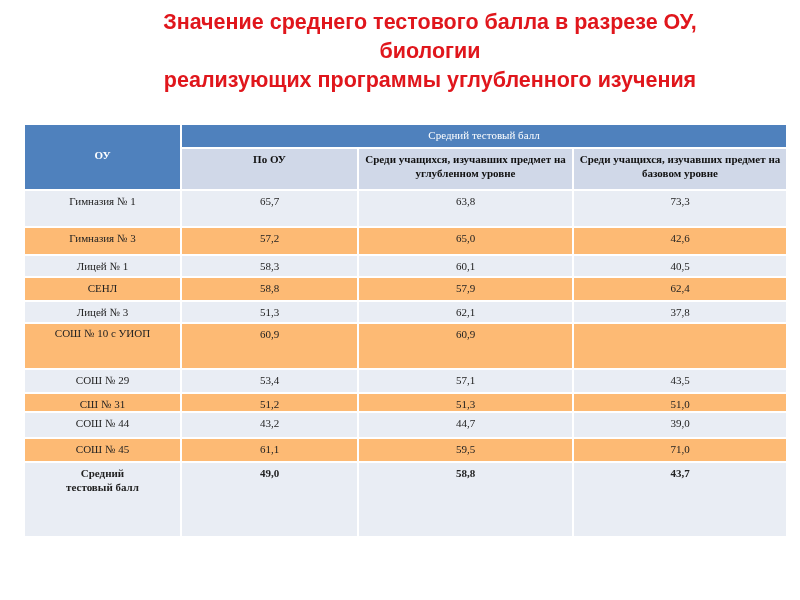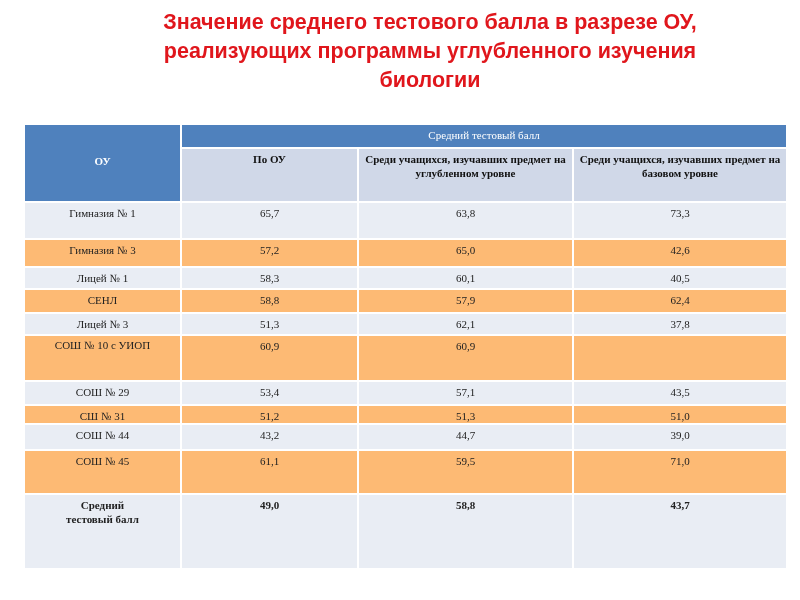--- a/index.html
+++ b/index.html
@@ -12,37 +12,37 @@
   .sub { background:#d0d8e8; font-weight:bold; color:#111 !important; }
   .odd td { background:#e9edf4; }
   .even td { background:#fdba74; }
   .bold { font-weight:bold; }
 </style>
 </head>
 <body>
 
 <div class="title">
   <div>Значение среднего тестового балла в разрезе ОУ,</div>
+  <div>биологии</div>
   <div>реализующих программы углубленного изучения</div>
-  <div>биологии</div>
 </div>
 
 <table class="tbl">
   <colgroup>
     <col style="width:155px">
       <col style="width:175px">
       <col style="width:213px">
       <col style="width:212px">
   </colgroup>
   <tbody>
       <tr style="height:22px">
     <td rowspan="2" class="hd-blue hd-ou">ОУ</td>
     <td colspan="3" class="hd-blue">Средний тестовый балл</td>
   </tr>
-  <tr style="height:52px">
+  <tr style="height:40px">
     <td class="sub">По ОУ</td>
     <td class="sub">Среди учащихся, изучавших предмет на углубленном уровне</td>
     <td class="sub">Среди учащихся, изучавших предмет на базовом уровне</td>
   </tr>
 
   <tr class="odd" style="height:35px">
     <td>Гимназия № 1</td>
     <td>65,7</td>
     <td>63,8</td>
     <td>73,3</td>
@@ -88,21 +88,21 @@
     <td>51,2</td>
     <td>51,3</td>
     <td>51,0</td>
   </tr>
   <tr class="odd" style="height:24px">
     <td>СОШ № 44</td>
     <td>43,2</td>
     <td>44,7</td>
     <td>39,0</td>
   </tr>
-  <tr class="even" style="height:42px">
+  <tr class="even" style="height:22px">
     <td>СОШ № 45</td>
     <td>61,1</td>
     <td>59,5</td>
     <td>71,0</td>
   </tr>
   <tr class="odd bold" style="height:73px">
     <td style="padding-left:35px;padding-right:35px">Средний тестовый балл</td>
     <td>49,0</td>
     <td>58,8</td>
     <td>43,7</td>

